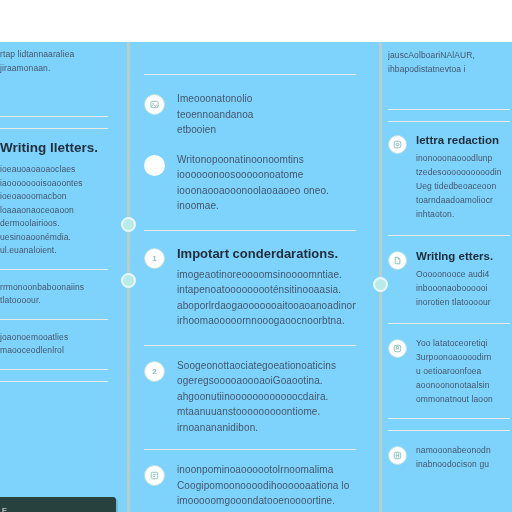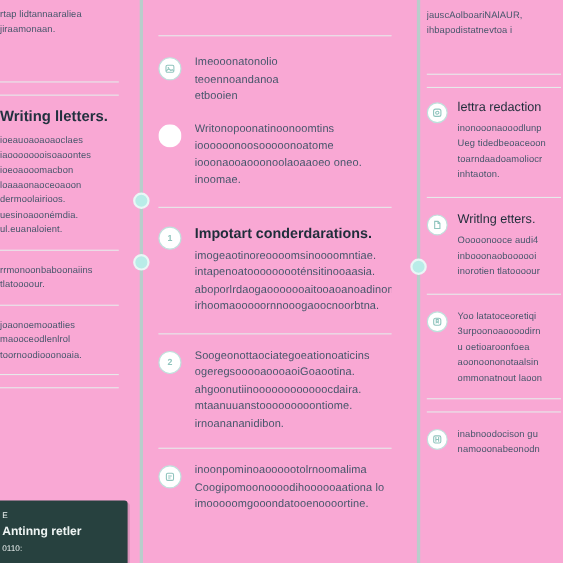--- a/index.html
+++ b/index.html
@@ -11,23 +11,24 @@
     width: 512px;
     height: 512px;
     overflow: hidden;
     font-family: "Liberation Sans", sans-serif;
     color: #2c3e50;
     position: relative;
   }
   .page {
     position: absolute;
     inset: 0;
-    background: #f9a8d4;
+    background: #7dd3fc;
     display: flex;
     overflow: hidden;
+    margin-top: 42px;
   }
 
   
   .col {
     position: relative;
     box-sizing: border-box;
     overflow: hidden;
   }
   .col-left   { width: 118px; padding: 6px 10px 0 0; }
   .col-mid    { width: 252px; padding: 14px 14px 0 26px; }
@@ -116,21 +117,21 @@
     line-height: 18px;
     filter: blur(.28px);
     margin-bottom: 4px;
     white-space: nowrap;
   }
   .col-mid .tline { font-size: 10px; line-height: 15.5px; }
 
   
   .col-right .head {
     font-size: 11.5px;
-    font-weight: normal;
+    font-weight: bold;
     color: #1f2d3a;
     line-height: 16px;
     filter: blur(.3px);
     margin-bottom: 3px;
     white-space: nowrap;
   }
   .col-right .tline { font-size: 8.5px; line-height: 14px; }
   .col-right .bullet { width: 17px; height: 17px; }
   .col-right .item { gap: 9px; }
 
@@ -191,21 +192,20 @@
     <div>
       <div class="tline">rrmonoonbaboonaiins</div>
       <div class="tline">tlatoooour.</div>
     </div>
 
     <div class="hr"></div>
 
     <div>
       <div class="tline">joaonoemooatlies</div>
       <div class="tline">maooceodlenlrol</div>
-      <div class="tline">toornoodiooonoaia.</div>
     </div>
 
     <div class="hr"></div>
     <div class="hr hr-thin"></div>
   </div>
 
   <div class="col col-mid">
 
     <div class="hr" style="margin-top:18px"></div>
 
@@ -291,20 +291,21 @@
     <div class="item" style="margin-top:10px">
       <span class="bullet">
         <svg width="9" height="9" viewBox="0 0 10 10" fill="none" stroke="#8fc4bd" stroke-width="1.1">
           <rect x="1.3" y="1.3" width="7.4" height="7.4" rx="2"></rect>
           <path d="M3.2 5.4a1.9 1.9 0 0 1 3.4-1.1M6.8 4.6a1.9 1.9 0 0 1-3.4 1.1"></path>
         </svg>
       </span>
       <span class="item-body">
         <span class="head" style="display:block">lettra redaction</span>
         <span class="tline" style="display:block">inonooonaooodlunp</span>
+        <span class="tline" style="display:block">tzedesoooooooooodin</span>
         <span class="tline" style="display:block">Ueg tidedbeoaceoon</span>
         <span class="tline" style="display:block">toarndaadoamoliocr</span>
         <span class="tline" style="display:block">inhtaoton.</span>
       </span>
     </div>
 
     <div class="hr" style="margin-top:14px"></div>
 
     <div class="item" style="margin-top:12px">
       <span class="bullet">
@@ -343,22 +344,22 @@
     <div class="hr hr-thin"></div>
 
     <div class="item" style="margin-top:12px">
       <span class="bullet">
         <svg width="9" height="9" viewBox="0 0 10 10" fill="none" stroke="#8fc4bd" stroke-width="1.1">
           <rect x="1.4" y="1.4" width="7.2" height="7.2" rx="1.6"></rect>
           <path d="M3.6 2.6v4.8M6.4 2.6v4.8M3.6 5h2.8"></path>
         </svg>
       </span>
       <span class="item-body">
+        <span class="tline" style="display:block">namooonabeonodn</span>
         <span class="tline" style="display:block">inabnoodocison gu</span>
-        <span class="tline" style="display:block">namooonabeonodn</span>
       </span>
     </div>
   </div>
 
   <div class="rail rail-left"></div>
   <div class="rail rail-right"></div>
   <div class="node node-l1"></div>
   <div class="node node-l2"></div>
   <div class="node node-r1"></div>
 

